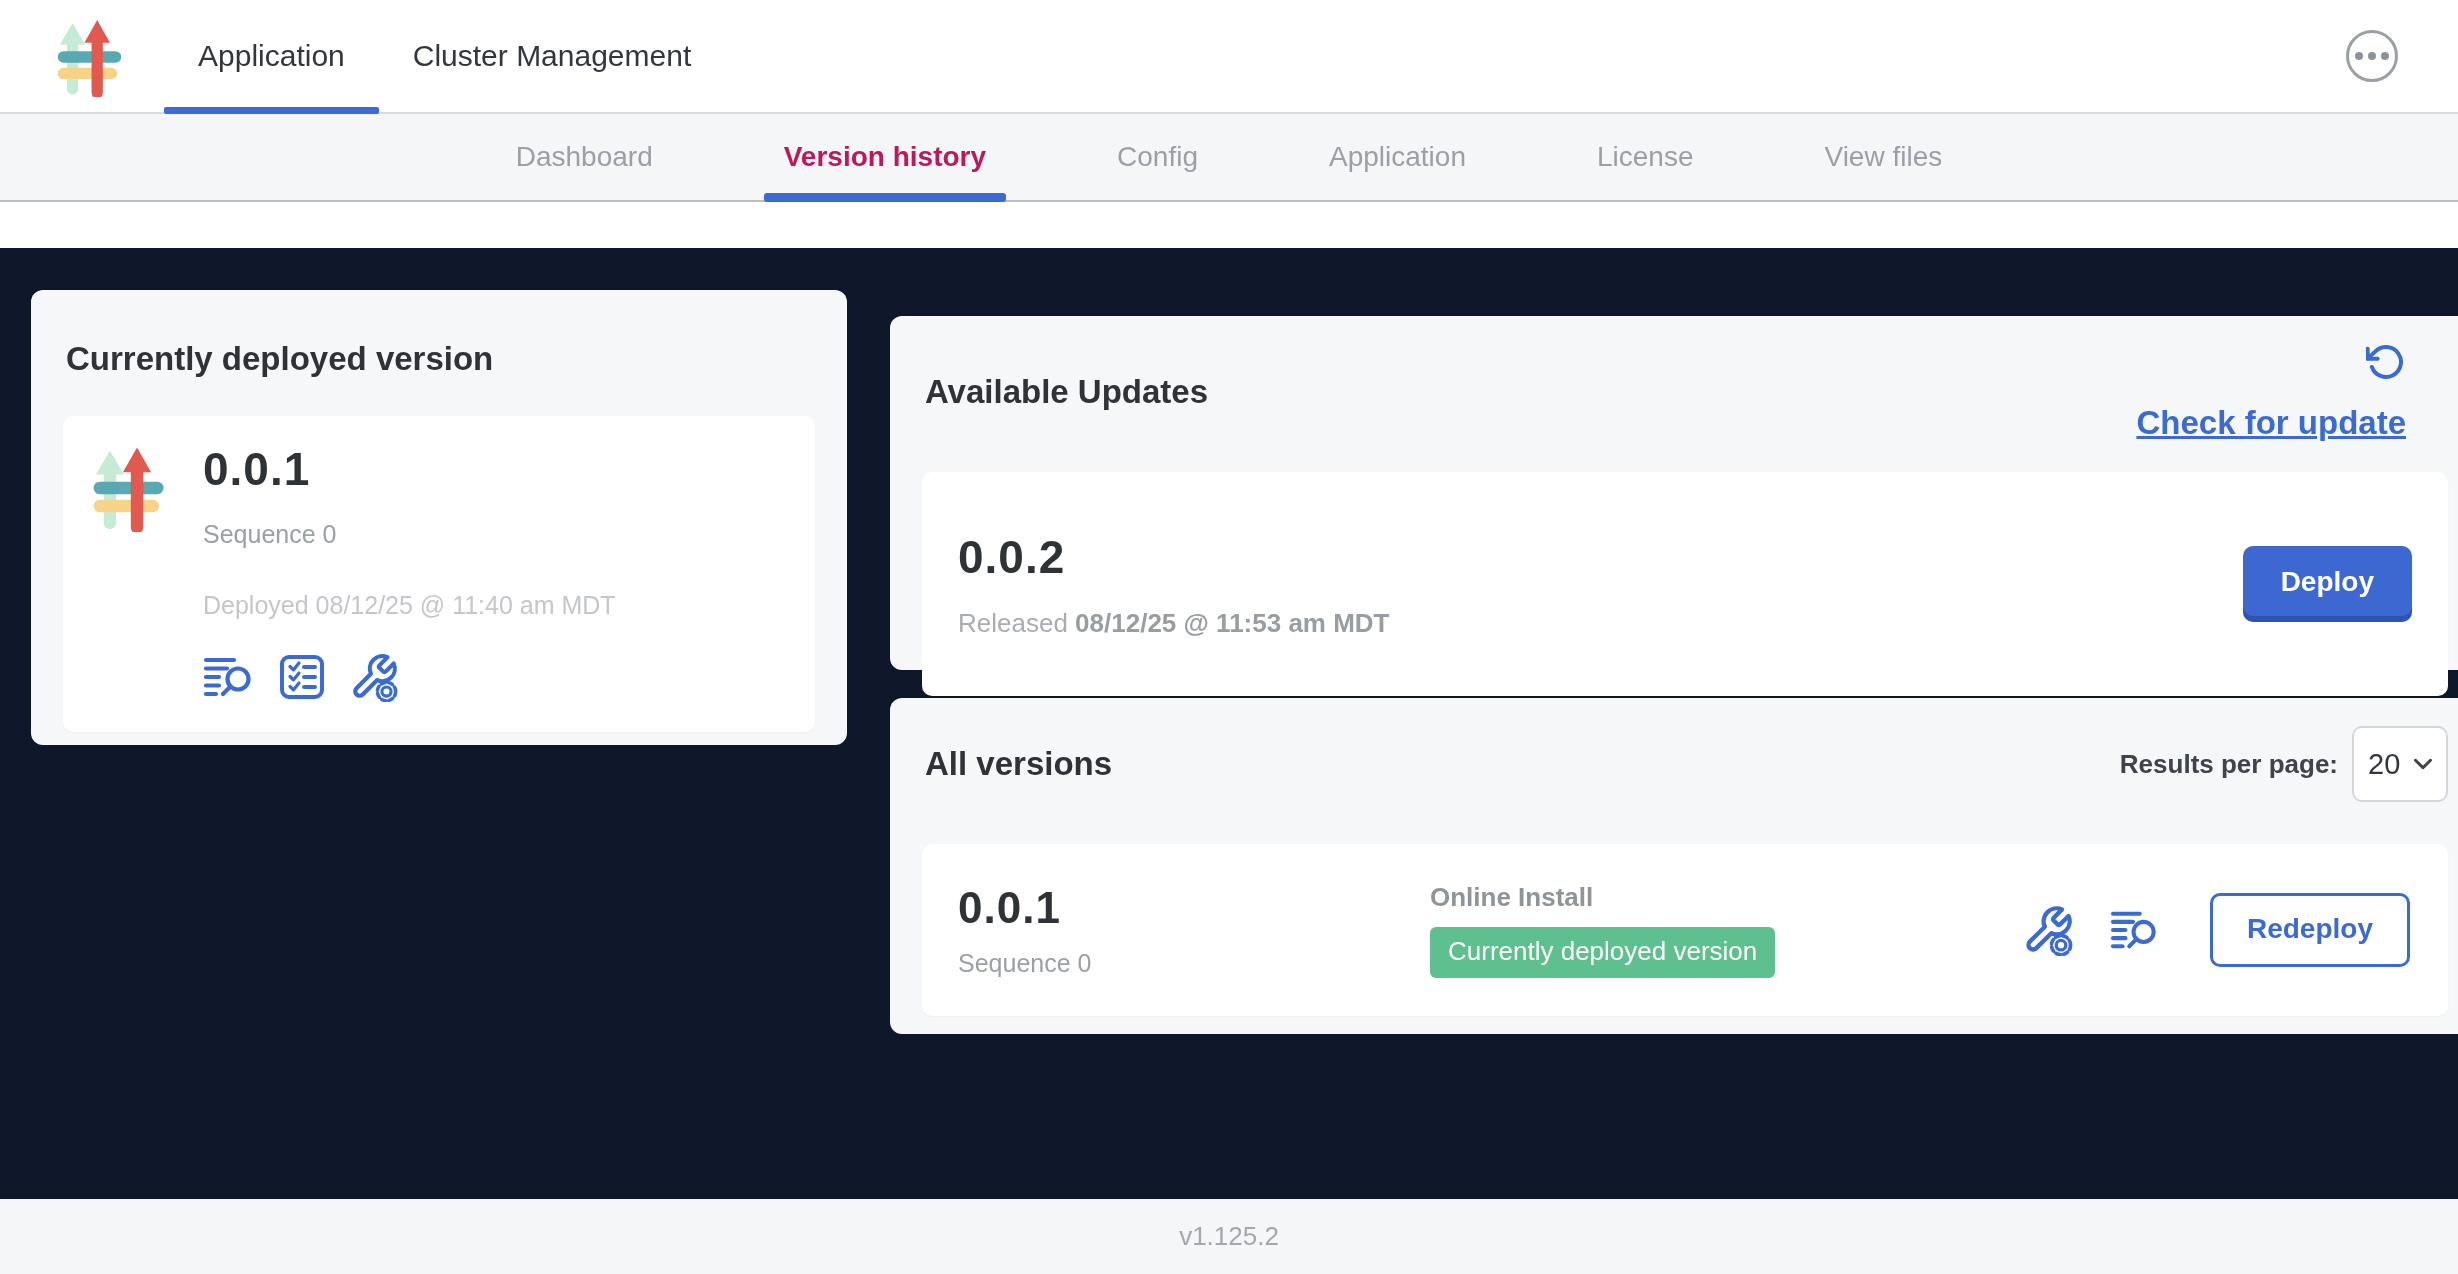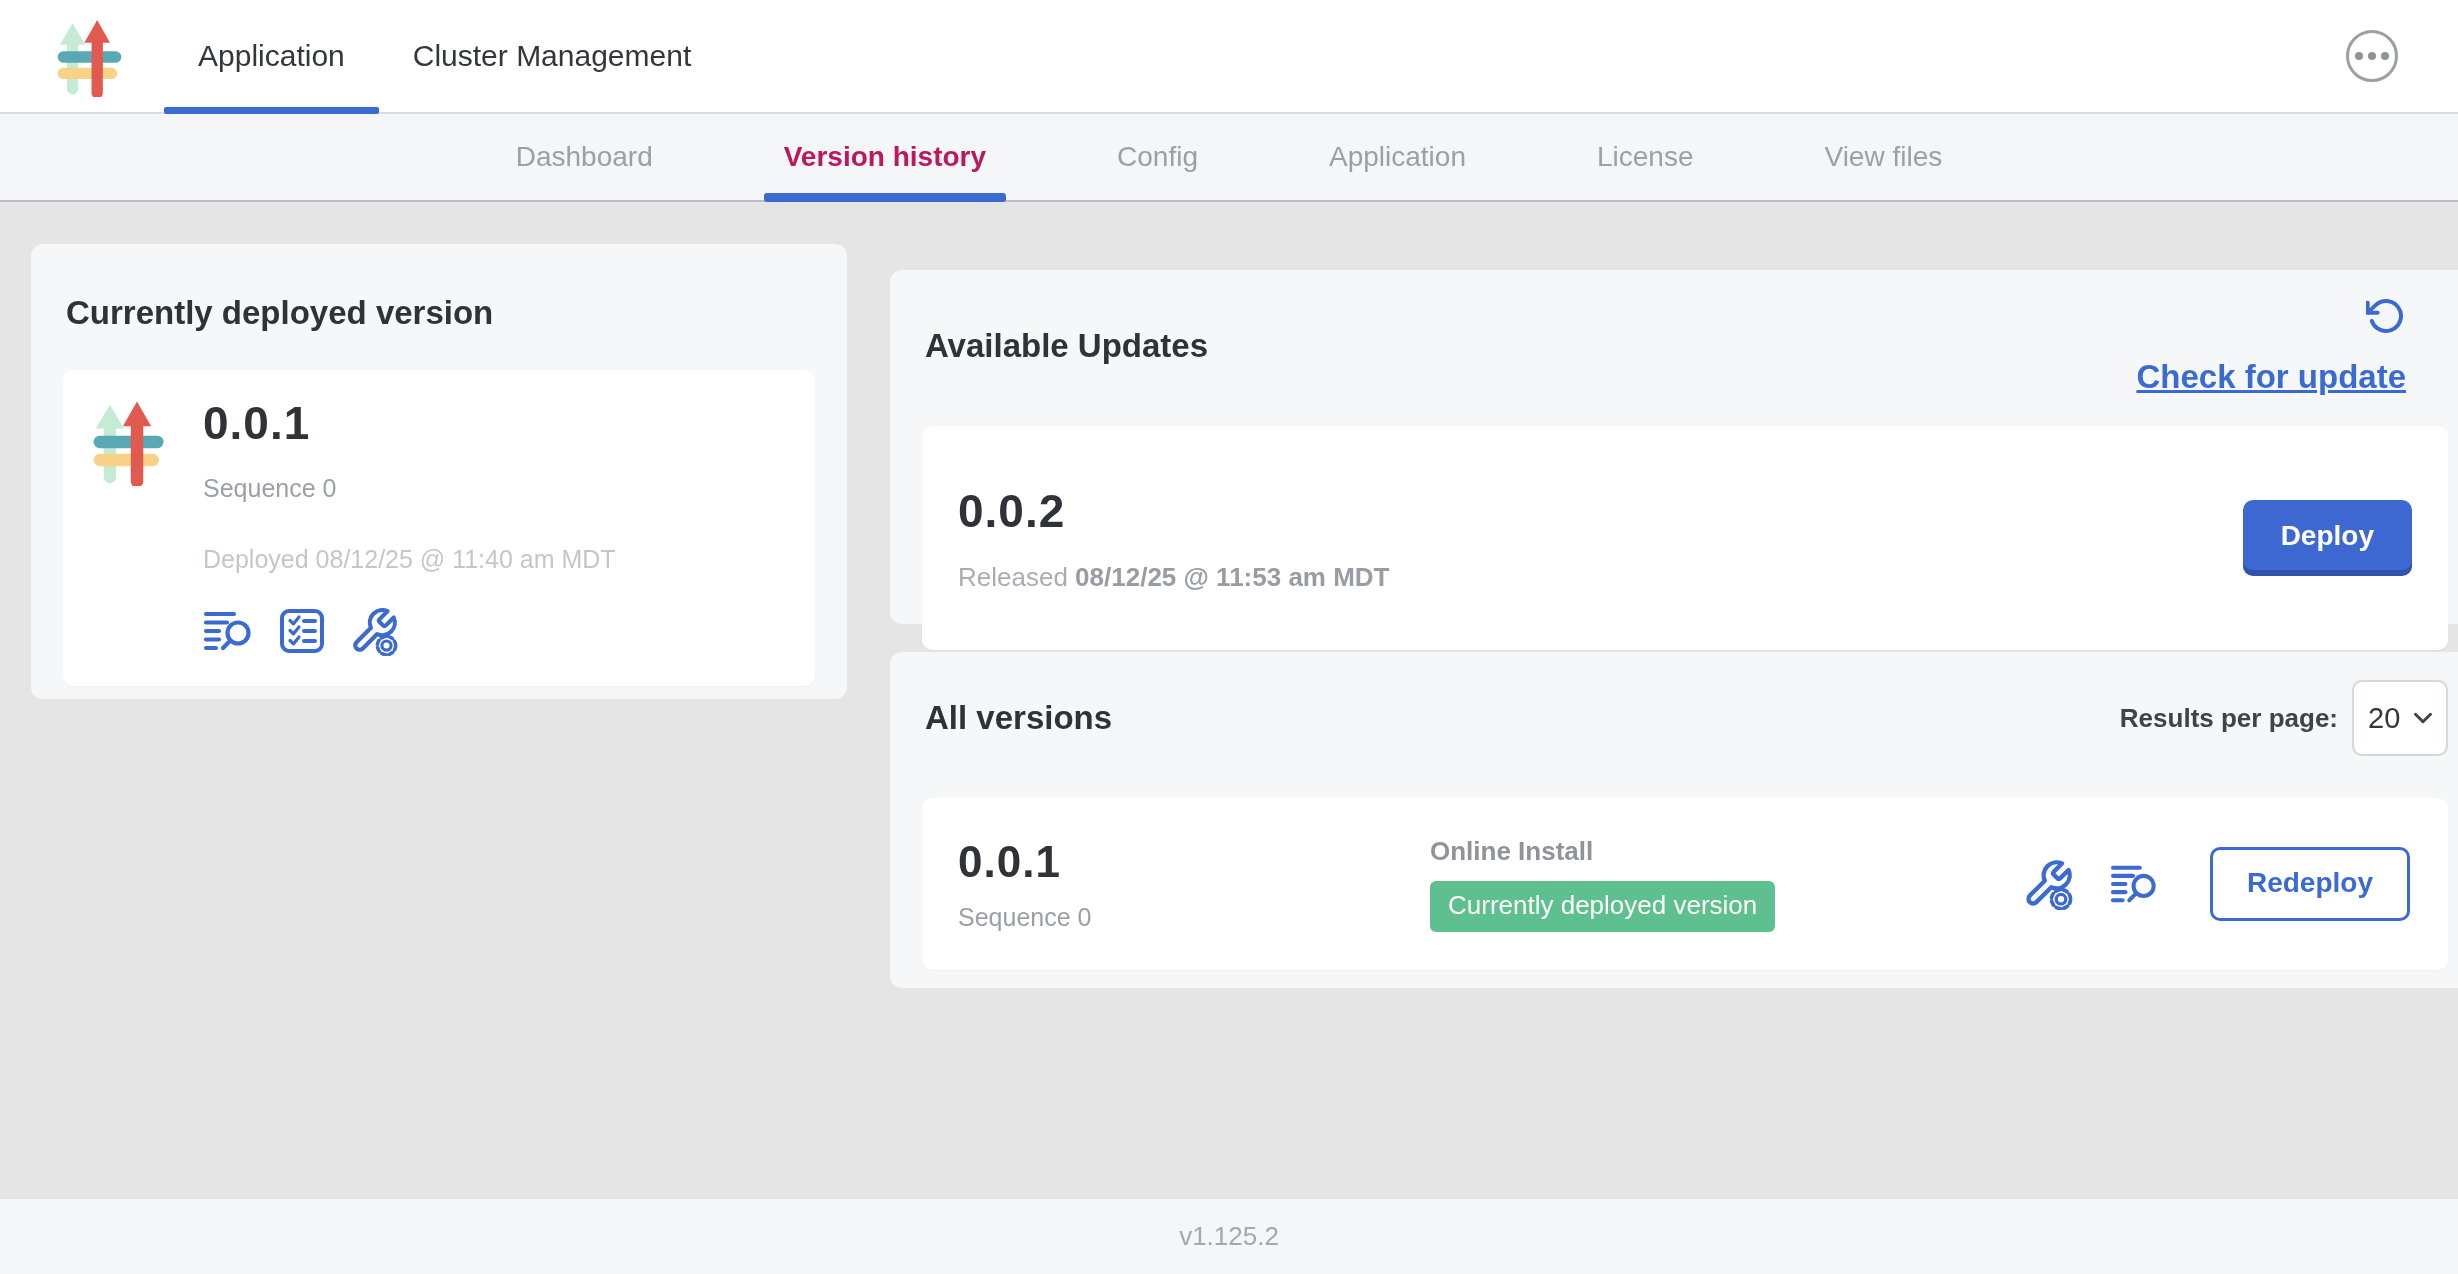--- a/index.html
+++ b/index.html
@@ -60,21 +60,22 @@
     content: ""; position: absolute; left: -20px; right: -20px; bottom: -2px;
     height: 9px; background: #3b6bd2; border-radius: 3px;
   }
 
   
   .content {
     flex: 1 1 auto;
     display: flex;
     align-items: flex-start;
     padding-left: 31px;
-    background: #e5e5e5;
+    background: #0f172a;
+    margin-top: 46px;
   }
 
   .panel { background: #f5f7f9; border-radius: 12px; }
 
   
   .deployed-card {
     width: 816px; height: 455px;
     margin-top: 42px;
     padding: 50px 32px 0 35px;
     flex: 0 0 auto;

